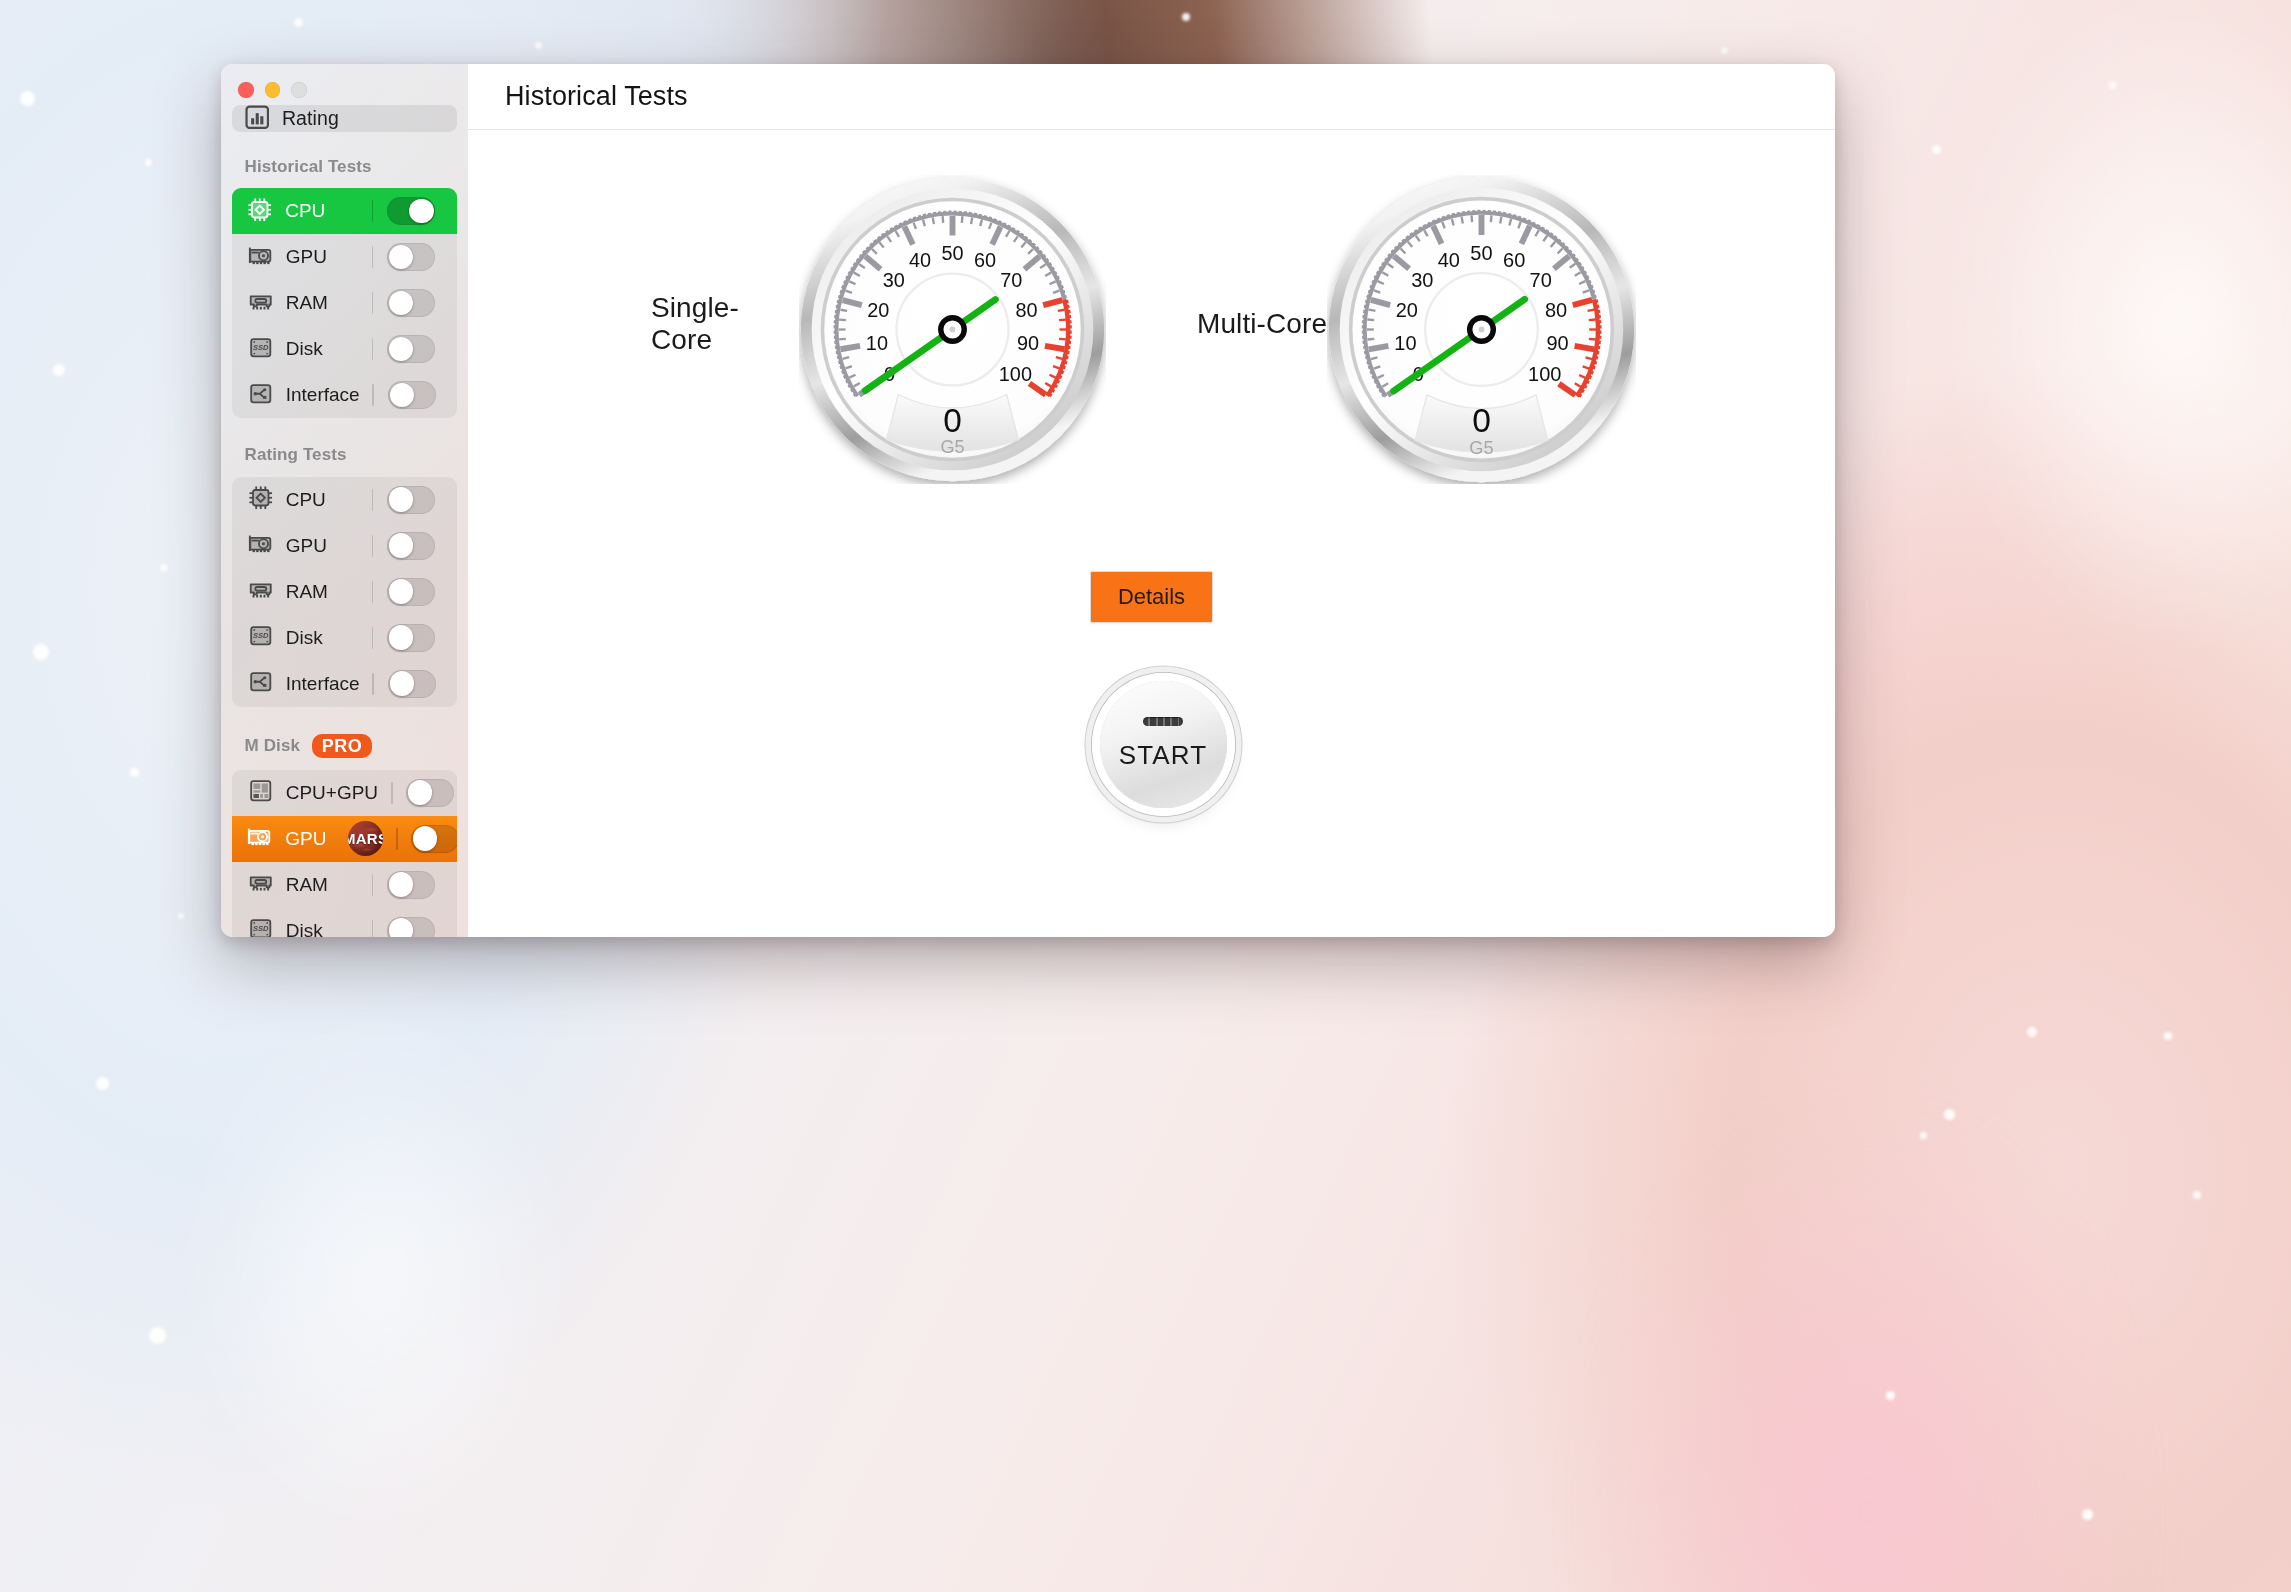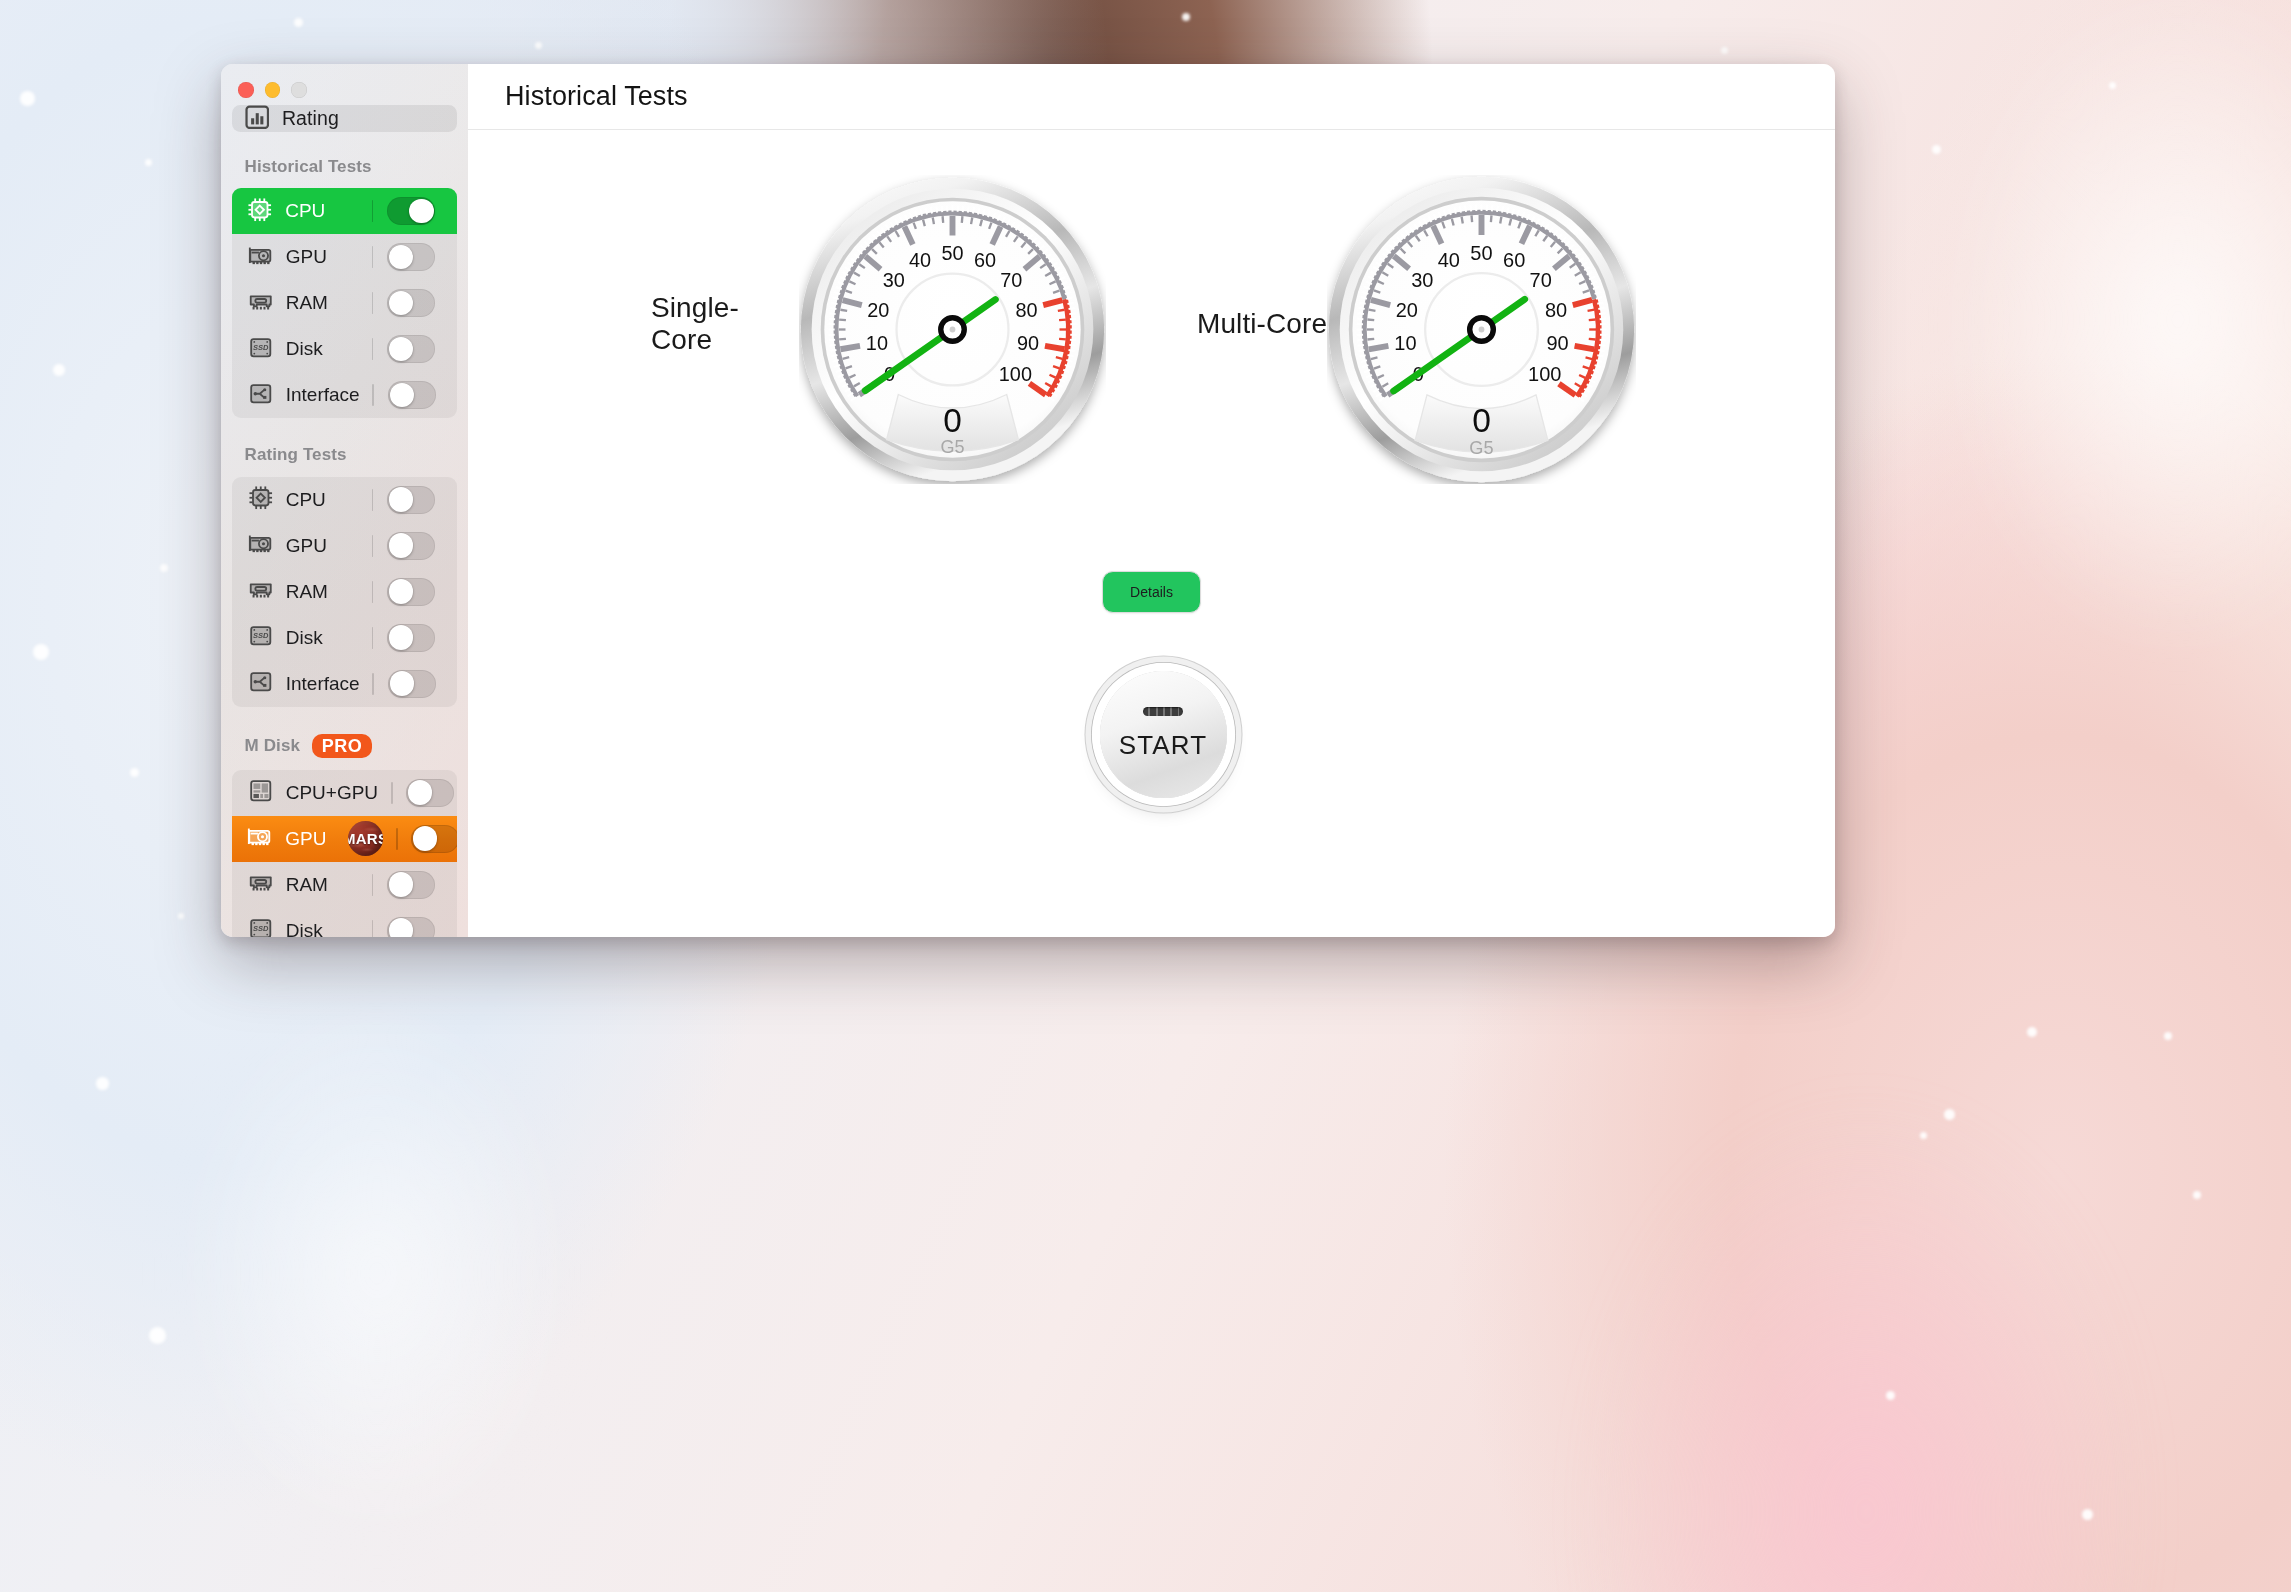--- a/index.html
+++ b/index.html
@@ -143,22 +143,22 @@
   }
   .titlebar .t { font-size:27px; color:#141414; letter-spacing:0.1px; }
 
   .stage { flex:1; position:relative; }
   .gauges { display:flex; justify-content:center; gap:91px; padding-top:45px; }
   .gcell { width:455px; display:flex; flex-direction:row; align-items:center; }
   .gtitle { font-size:28px; color:#1a1a1a; margin-bottom:11px; letter-spacing:0.1px; }
 
   .details-wrap { display:flex; justify-content:center; margin-top:87px; }
   .details-btn {
-    background:#22c55e; border:0.9px solid #dcdcdc; border-radius:11px;
-    padding:11.8px 27px; font-size:14px; color:#1d1d1f; cursor:pointer;
+    background:#f97316; border:0.9px solid #dcdcdc; border-radius:2px;
+    padding:11.8px 27px; font-size:22px; color:#1d1d1f; cursor:pointer;
     font-family:"Liberation Sans", sans-serif;
     box-shadow:0 0.9px 1.8px rgba(0,0,0,.06);
   }
 
   .start-wrap { display:flex; justify-content:center; margin-top:58px;padding-left:23px; }
   .start-btn {
     width:127px; height:127px; border-radius:50%; position:relative; cursor:pointer;
     background:
       linear-gradient(160deg,#fefefe 0%,#f3f3f3 38%,#dcdcdc 72%,#eaeaea 100%);
     box-shadow:

